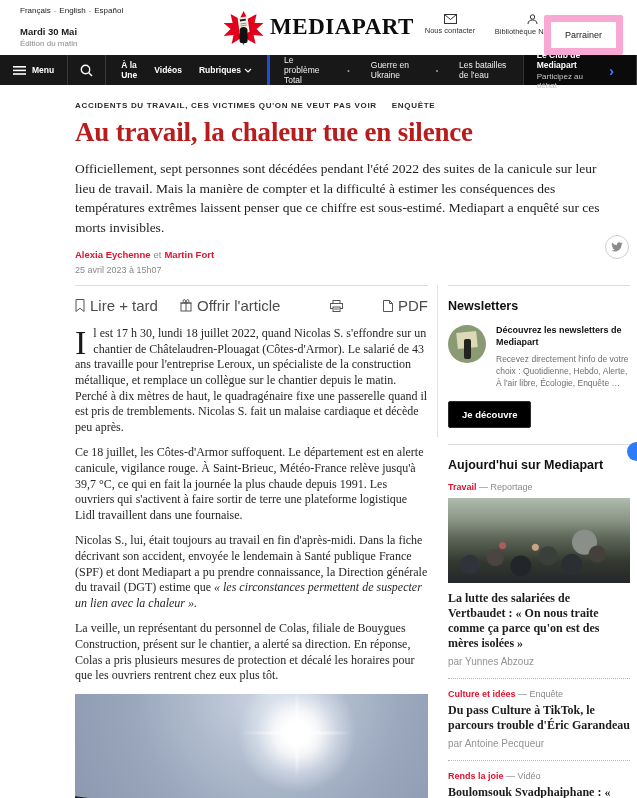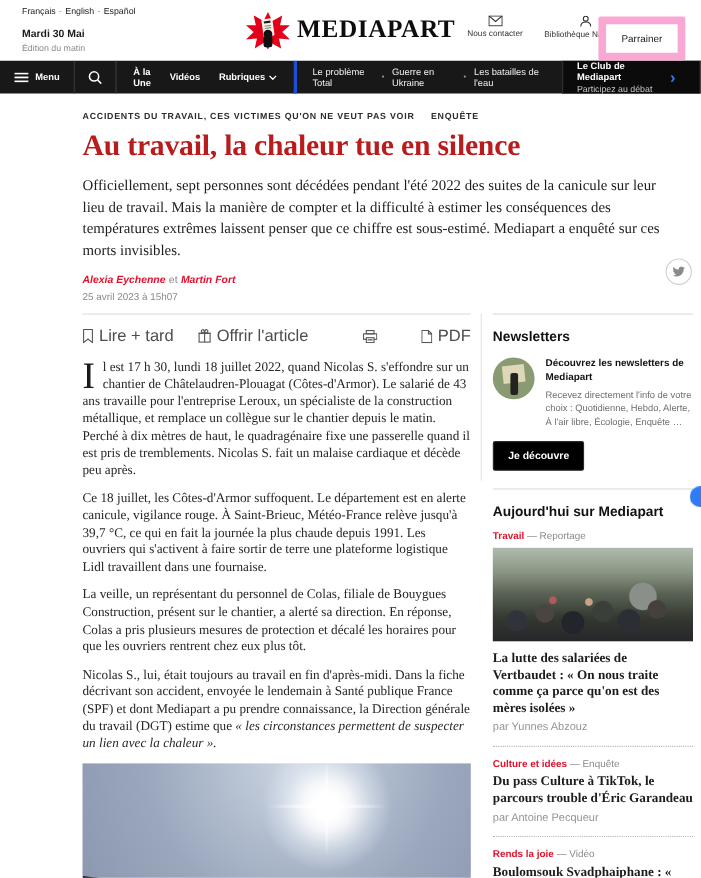--- a/index.html
+++ b/index.html
@@ -27,39 +27,39 @@
     font-size:9px; color:#1a1a1a; cursor:pointer; }
 
   
   .nav { height:30px; background:#181818; display:flex; align-items:stretch;
     color:#fff; font-size:8.5px; }
   .nav-cell { display:flex; align-items:center; border-right:1px solid #3a3a3a; }
   .nav-menu { padding:0 13px; gap:6px; font-weight:700; }
   .nav-search { padding:0 12px; }
   .nav-links { padding:0 15px; gap:17px; font-weight:700; border-right:3px solid #1d4ed8; }
   .nav-links > div { display:flex; align-items:center; gap:3px; }
-  .nav-topics { padding:0 14px; gap:7px; border-right:none; font-weight:400; color:#f0f0f0; }
+  .nav-topics { padding:0 14px; gap:21px; border-right:none; font-weight:400; color:#f0f0f0; }
   .nav-topics .dot { color:#9a9a9a; font-size:7px; }
   .nav-spacer { flex:1; }
   .nav-club { background:#0b0b0b; border-left:1px solid #333; padding:0 22px 0 13px;
     display:flex; align-items:center; gap:14px; }
   .club-txt .t { font-weight:700; font-size:8.5px; }
   .club-txt .s { font-size:8px; color:#c7c7c7; margin-top:2px; }
   .club-chevron { color:#3e7bfa; font-size:15px; font-weight:700; line-height:1; }
 
   
   .article-header { position:relative; padding:16px 27px 0 75px; }
   .kicker-row { font-size:8px; font-weight:600; letter-spacing:.7px; color:#2b2b2b; }
   .kicker-row .genre { margin-left:12px; }
   h1.title { font-family:"Liberation Serif","DejaVu Serif",serif; font-size:27px;
     font-weight:700; color:#b91c1c; margin:7px 0 11px; letter-spacing:-.2px; }
   .lede { font-family:"Liberation Serif","DejaVu Serif",serif; font-size:13.5px;
     line-height:1.45; color:#1d1d1d; max-width:540px; }
   .byline { margin-top:12px; font-size:9.5px; }
-  .byline a { color:#e2122d; font-weight:700; text-decoration:none;font-style:italic; }
+  .byline a { color:#e2122d; font-weight:700; text-decoration:none; }
   .byline .et { color:#8a8a8a; font-weight:400; margin:0 3px; }
   .pubdate { font-size:9px; color:#8a8a8a; margin-top:5px; }
   .tw-btn { position:absolute; right:8px; top:150px; width:24px; height:24px;
     border:1px solid #cfcfcf; border-radius:50%; background:#fff;
     display:flex; align-items:center; justify-content:center; cursor:pointer; }
 
   
   .columns { display:flex; padding:0 7px 0 75px; margin-top:10px; }
   .col-article { width:353px; flex:0 0 353px; border-top:1px solid #dcdcdc; }
   .col-side { flex:1; margin-left:20px; position:relative; }
@@ -294,22 +294,22 @@
               </svg>
           </span>
           <span>PDF</span>
         </div>
       </div>
     </div>
 
     <div class="body-text">
       <p><span class="dropcap serif">I</span><span>l est 17 h 30, lundi 18 juillet 2022, quand Nicolas S. s'effondre sur un chantier de Châtelaudren-Plouagat (Côtes-d'Armor). Le salarié de 43 ans travaille pour l'entreprise Leroux, un spécialiste de la construction métallique, et remplace un collègue sur le chantier depuis le matin. Perché à dix mètres de haut, le quadragénaire fixe une passerelle quand il est pris de tremblements. Nicolas S. fait un malaise cardiaque et décède peu après.</span></p>
       <p>Ce 18 juillet, les Côtes-d'Armor suffoquent. Le département est en alerte canicule, vigilance rouge. À Saint-Brieuc, Météo-France relève jusqu'à 39,7 °C, ce qui en fait la journée la plus chaude depuis 1991. Les ouvriers qui s'activent à faire sortir de terre une plateforme logistique Lidl travaillent dans une fournaise.</p>
+      <p><span>Nicolas S., lui, était toujours au travail en fin d'après-midi. Dans la fiche décrivant son accident, envoyée le lendemain à Santé publique France (SPF) et dont Mediapart a pu prendre connaissance, la Direction générale du travail (DGT) estime que </span><span class="quote-italic">« les circonstances permettent de suspecter un lien avec la chaleur ».</span></p>
       <p>La veille, un représentant du personnel de Colas, filiale de Bouygues Construction, présent sur le chantier, a alerté sa direction. En réponse, Colas a pris plusieurs mesures de protection et décalé les horaires pour que les ouvriers rentrent chez eux plus tôt.</p>
-      <p><span>Nicolas S., lui, était toujours au travail en fin d'après-midi. Dans la fiche décrivant son accident, envoyée le lendemain à Santé publique France (SPF) et dont Mediapart a pu prendre connaissance, la Direction générale du travail (DGT) estime que </span><span class="quote-italic">« les circonstances permettent de suspecter un lien avec la chaleur ».</span></p>
     </div>
 
     <div class="photo">
       <div class="sun"></div>
       <div class="wall"></div>
       <div class="wall-stripes"></div>
 
     </div>
   </article>
 

